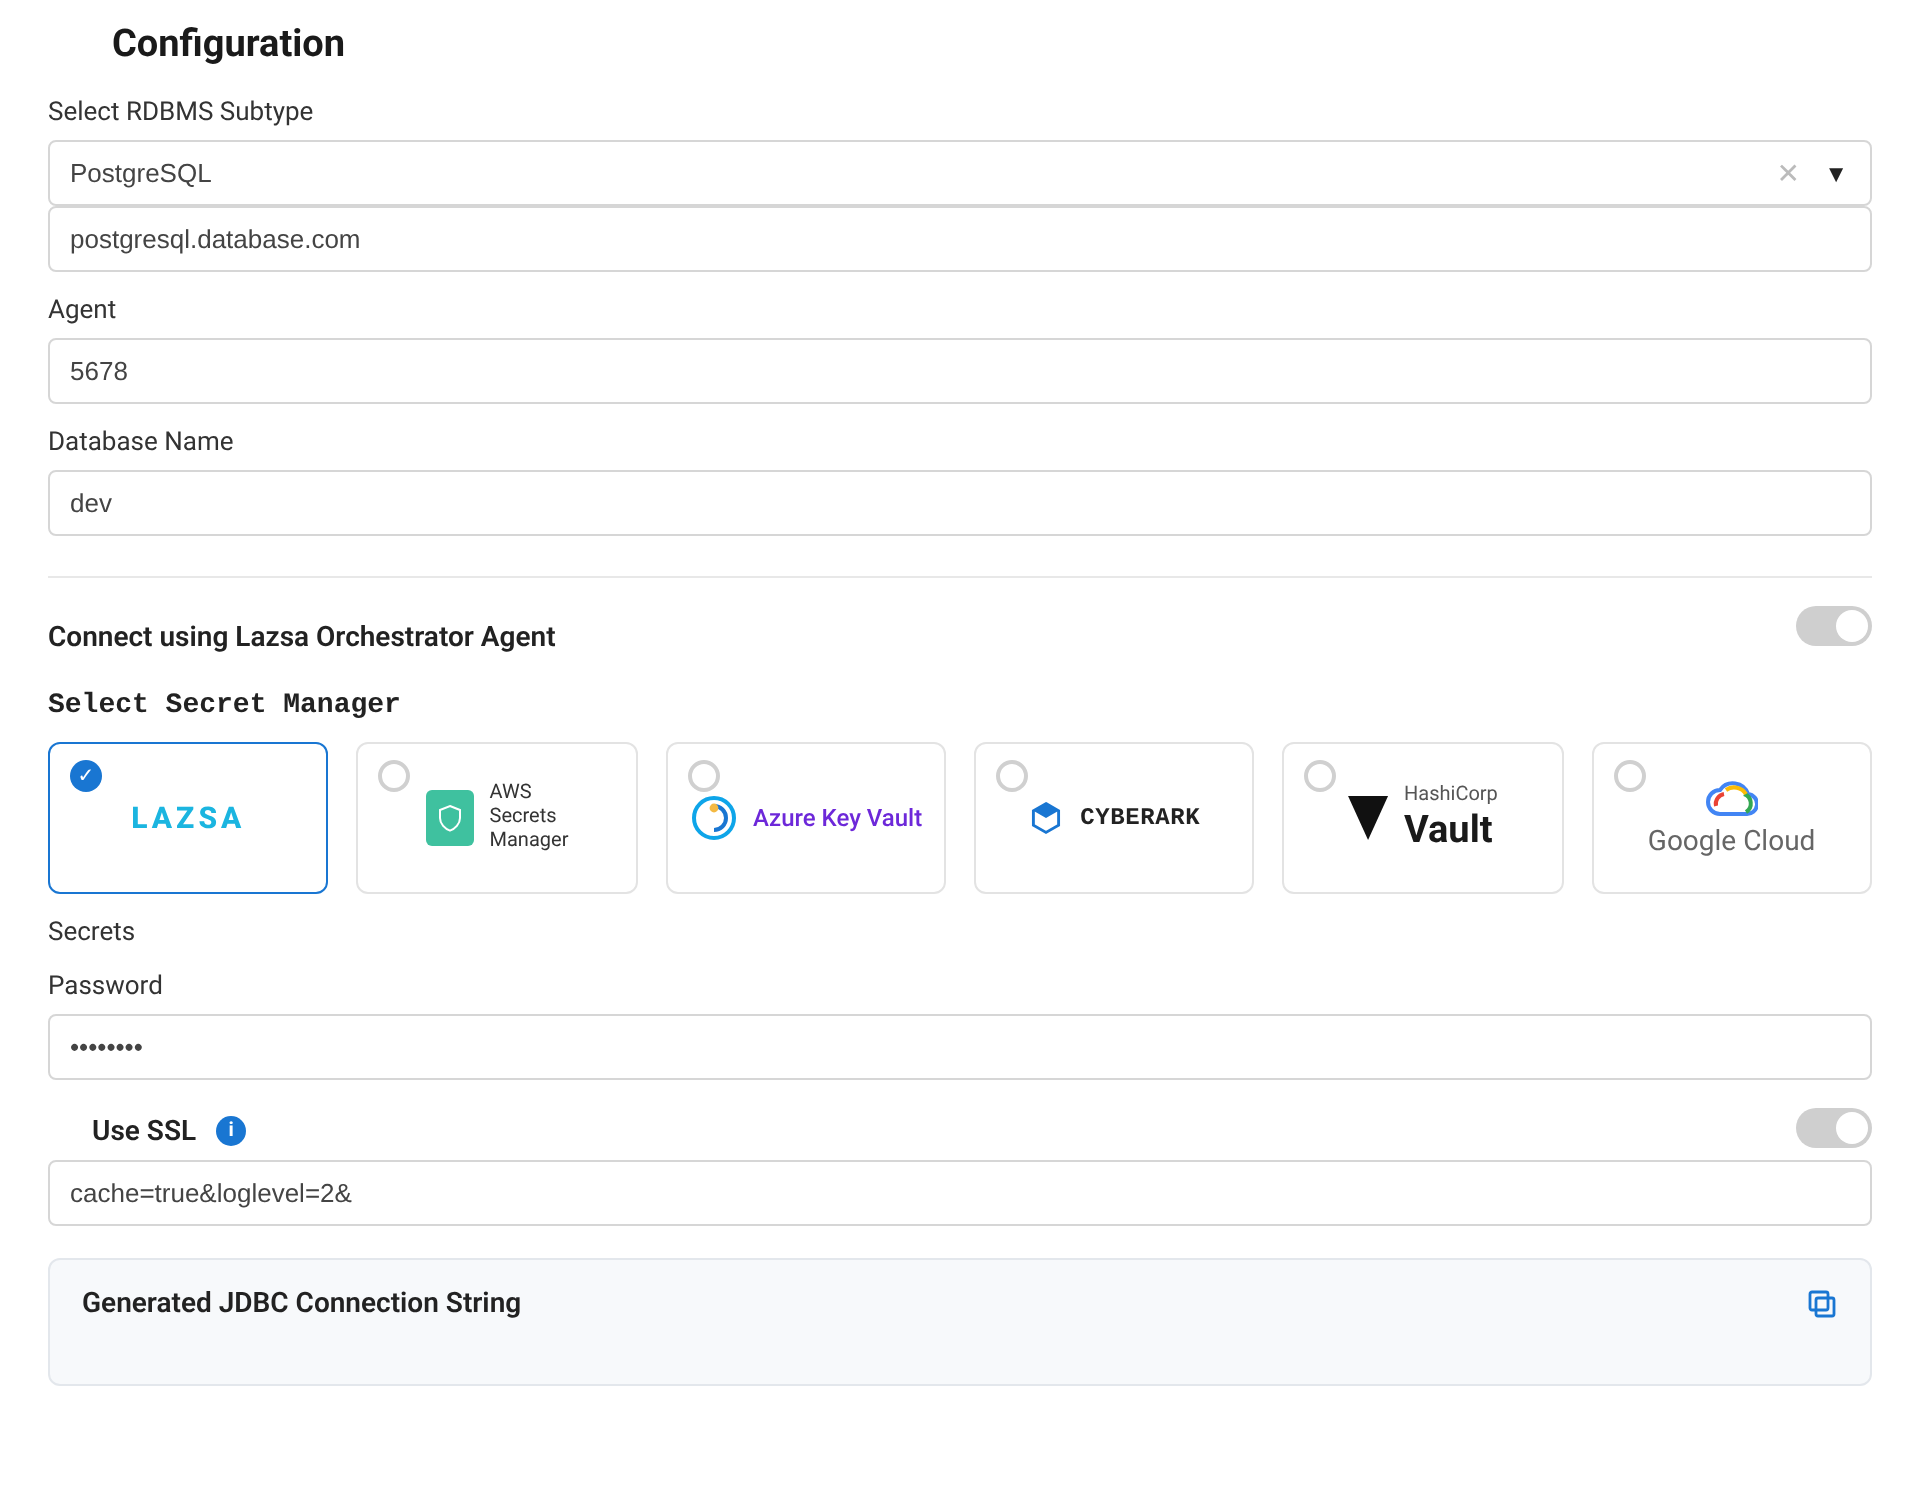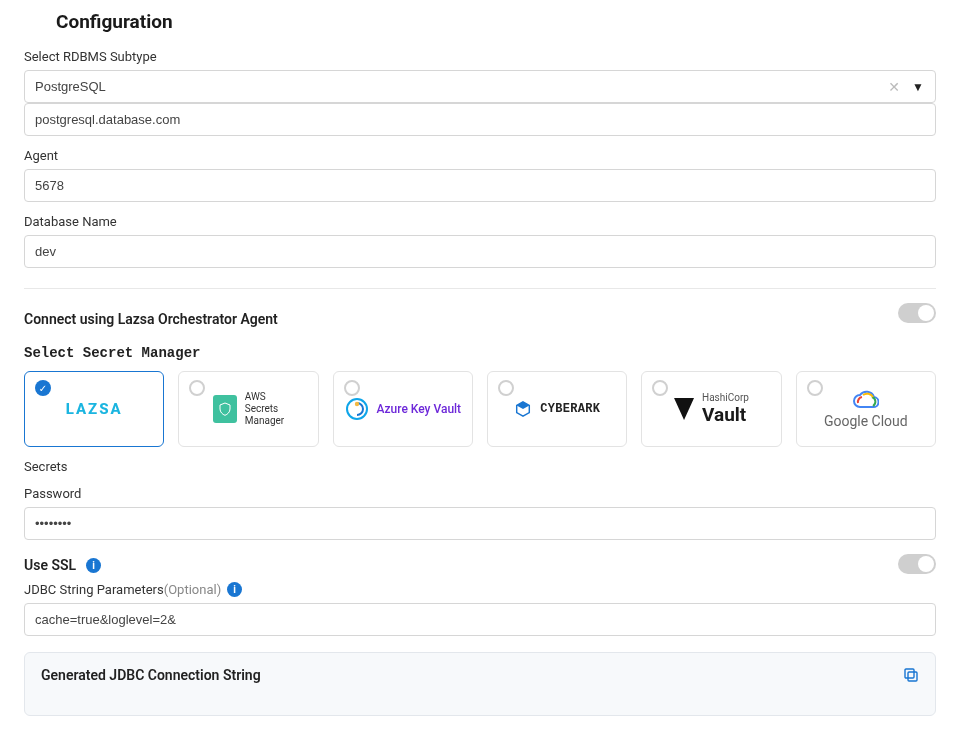--- a/index.html
+++ b/index.html
@@ -28,21 +28,21 @@
     .lazsa-text { color: #1bb5e0; font-weight: 800; letter-spacing: 2px; font-size: 15px; }
     .aws-ico { width: 24px; height: 28px; background: #3fc19f; border-radius: 3px; display: flex; align-items: center; justify-content: center; color: #fff; }
     .azure-ico { width: 24px; height: 24px; }
     .cyberark-text { font-size: 12px; font-weight: 700; color: #222; letter-spacing: 0.3px; font-family: Liberation Mono, monospace; }
     .cyberark-logo { width: 18px; height: 18px; }
     .vault-ico { width: 20px; height: 22px; background: #111; clip-path: polygon(0 0, 100% 0, 50% 100%); }
     .vault-text { font-size: 10px; color: #555; line-height: 1.1; }
     .gcloud-ico { width: 26px; height: 22px; }
     .gcloud-text { font-size: 14px; color: #666; text-align: center; }
     .info-icon { display: inline-flex; width: 15px; height: 15px; border-radius: 50%; background: #1976d2; color: #fff; font-size: 10px; font-weight: 700; align-items: center; justify-content: center; margin-left: 6px; vertical-align: middle; }
-    .ssl-row { display: flex; justify-content: space-between; align-items: flex-end; margin-top: 14px; margin-bottom: 6px; }
+    .ssl-row { display: flex; justify-content: space-between; align-items: flex-end; margin-top: 14px; margin-bottom: 6px; margin-left: 22px; }
     .ssl-label { font-size: 14px; font-weight: 600; color: #222; }
     .jdbc-label { font-size: 13px; color: #333; margin-top: 8px; margin-bottom: 6px; display: flex; align-items: center; }
     .gen-box { background: #f7f9fb; border: 1px solid #e3e7ec; border-radius: 6px; padding: 14px 16px 22px; margin-top: 16px; position: relative; }
     .gen-title { font-size: 14px; font-weight: 600; color: #222; margin-bottom: 10px; }
     .copy-ico { position: absolute; top: 14px; right: 16px; cursor: pointer; color: #1976d2; }
     .copy-ico svg { width: 16px; height: 16px; }
     .label-inline { display: inline; }
   </style>
 </head>
 <body>
@@ -146,25 +146,20 @@
   <input class="text-input" value="••••••••" style="">
 
   <div class="ssl-row">
     <div>
       <span class="ssl-label">Use SSL</span>
       <span class="info-icon">i</span>
     </div>
     <div class="toggle"></div>
   </div>
 
-  <div class="jdbc-label">
-    <span class="label-inline">JDBC String Parameters </span>
-    <span class="optional label-inline" style="color:#888;">(Optional)</span>
-    <span class="info-icon">i</span>
-  </div>
   <input class="text-input" value="cache=true&amp;loglevel=2&amp;" style="">
 
   <div class="gen-box">
     <div class="copy-ico">
       <svg viewBox="0 0 16 16" fill="none" stroke="#1976d2" stroke-width="1.4">
           <rect x="5" y="5" width="9" height="9" rx="1"></rect>
           <rect x="2" y="2" width="9" height="9" rx="1"></rect>
         </svg>
     </div>
     <div class="gen-title">Generated JDBC Connection String</div>

